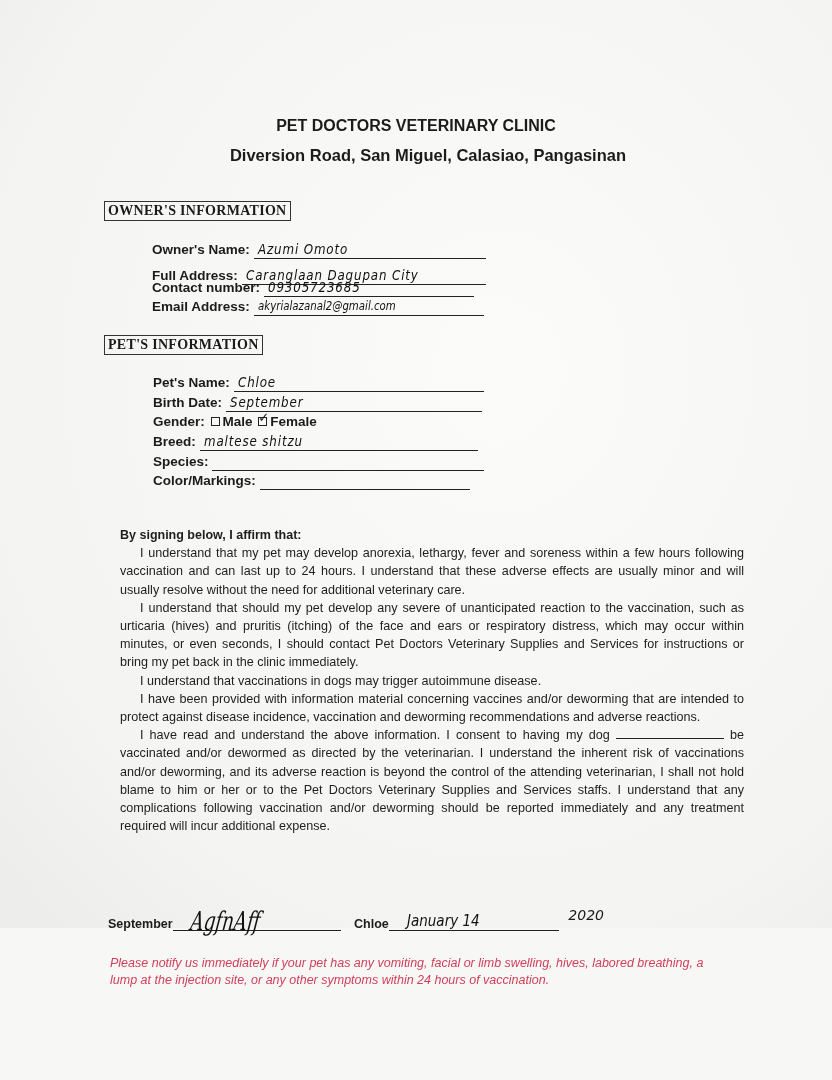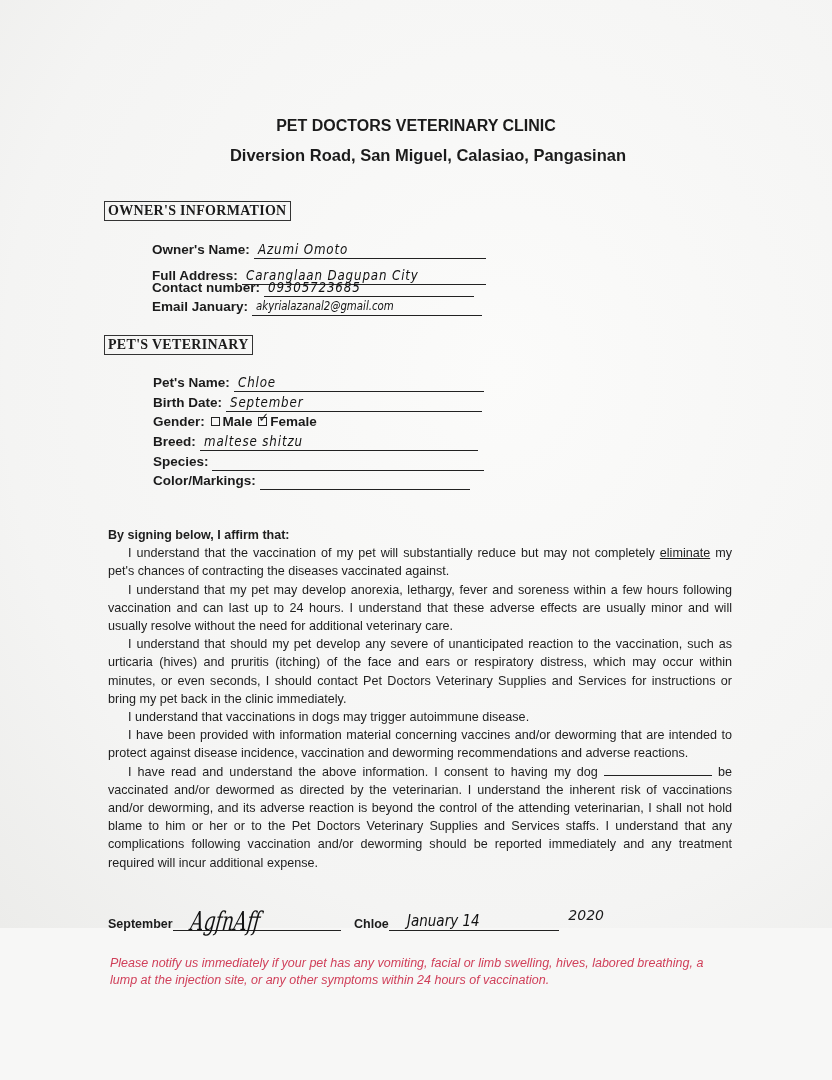--- a/index.html
+++ b/index.html
@@ -70,25 +70,25 @@
   </div>
   <div class="field" style="left:152px;top:260px;">
     <span>Full Address:</span>
     <span class="line" style="width:244px;margin-top:8px;"><span class="hw">Caranglaan  Dagupan  City</span></span>
   </div>
   <div class="field" style="left:152px;top:279px;">
     <span>Contact number:</span>
     <span class="line" style="width:210px;"><span class="hw">09305723685</span></span>
   </div>
   <div class="field" style="left:152px;top:298px;">
-    <span>Email January:</span>
+    <span>Email Address:</span>
     <span class="line" style="width:230px;"><span class="hw small">akyrialazanal2@gmail.com</span></span>
   </div>
 
-  <div class="section-box pet-box">PET'S VETERINARY</div>
+  <div class="section-box pet-box">PET'S INFORMATION</div>
 
   <div class="field" style="left:153px;top:374px;">
     <span>Pet's Name:</span>
     <span class="line" style="width:250px;"><span class="hw">Chloe</span></span>
   </div>
   <div class="field" style="left:153px;top:394px;">
     <span>Birth Date:</span>
     <span class="line" style="width:256px;"><span class="hw">September</span></span>
   </div>
   <div class="field gender" style="left:153px;top:413px;text-align:right;">
@@ -102,23 +102,22 @@
   </div>
   <div class="field" style="left:153px;top:472px;">
     <span>Color/Markings:</span>
     <span class="line" style="width:210px;"><span class="hw"></span></span>
   </div>
   <div class="field" style="left:153px;top:453px;">
     <span>Species:</span>
     <span class="line" style="width:272px;"><span class="hw"></span></span>
   </div>
 
-  <div class="body-text" style="top:526px;">
+  <div class="body-text" style="top:526px;margin-left:12px;">
     <span class="heading">By signing below, I affirm that:</span>
-    <p><span>I understand that the vaccination of my pet will substantially reduce but may not completely </span><span class="u">eliminate</span><span> my pet's chances of contracting the diseases vaccinated against.</span></p>
     <p>I understand that my pet may develop anorexia, lethargy, fever and soreness within a few hours following vaccination and can last up to 24 hours. I understand that these adverse effects are usually minor and will usually resolve without the need for additional veterinary care.</p>
     <p>I understand that should my pet develop any severe of unanticipated reaction to the vaccination, such as urticaria (hives) and pruritis (itching) of the face and ears or respiratory distress, which may occur within minutes, or even seconds, I should contact Pet Doctors Veterinary Supplies and Services for instructions or bring my pet back in the clinic immediately.</p>
     <p>I understand that vaccinations in dogs may trigger autoimmune disease.</p>
     <p>I have been provided with information material concerning vaccines and/or deworming that are intended to protect against disease incidence, vaccination and deworming recommendations and adverse reactions.</p>
     <p><span>I have read and understand the above information. I consent to having my dog </span><span class="blank"></span><span> be vaccinated and/or dewormed as directed by the veterinarian. I understand the inherent risk of vaccinations and/or deworming, and its adverse reaction is beyond the control of the attending veterinarian, I shall not hold blame to him or her or to the Pet Doctors Veterinary Supplies and Services staffs. I understand that any complications following vaccination and/or deworming should be reported immediately and any treatment required will incur additional expense.</span></p>
   </div>
 
   <div class="sig-row">
     <span>September</span><span class="sig-line"><span class="sig-hw">AgfnAff</span></span>
     <span style="margin-left:10px;">Chloe</span><span class="date-line"><span class="date-hw">January   14</span></span>

